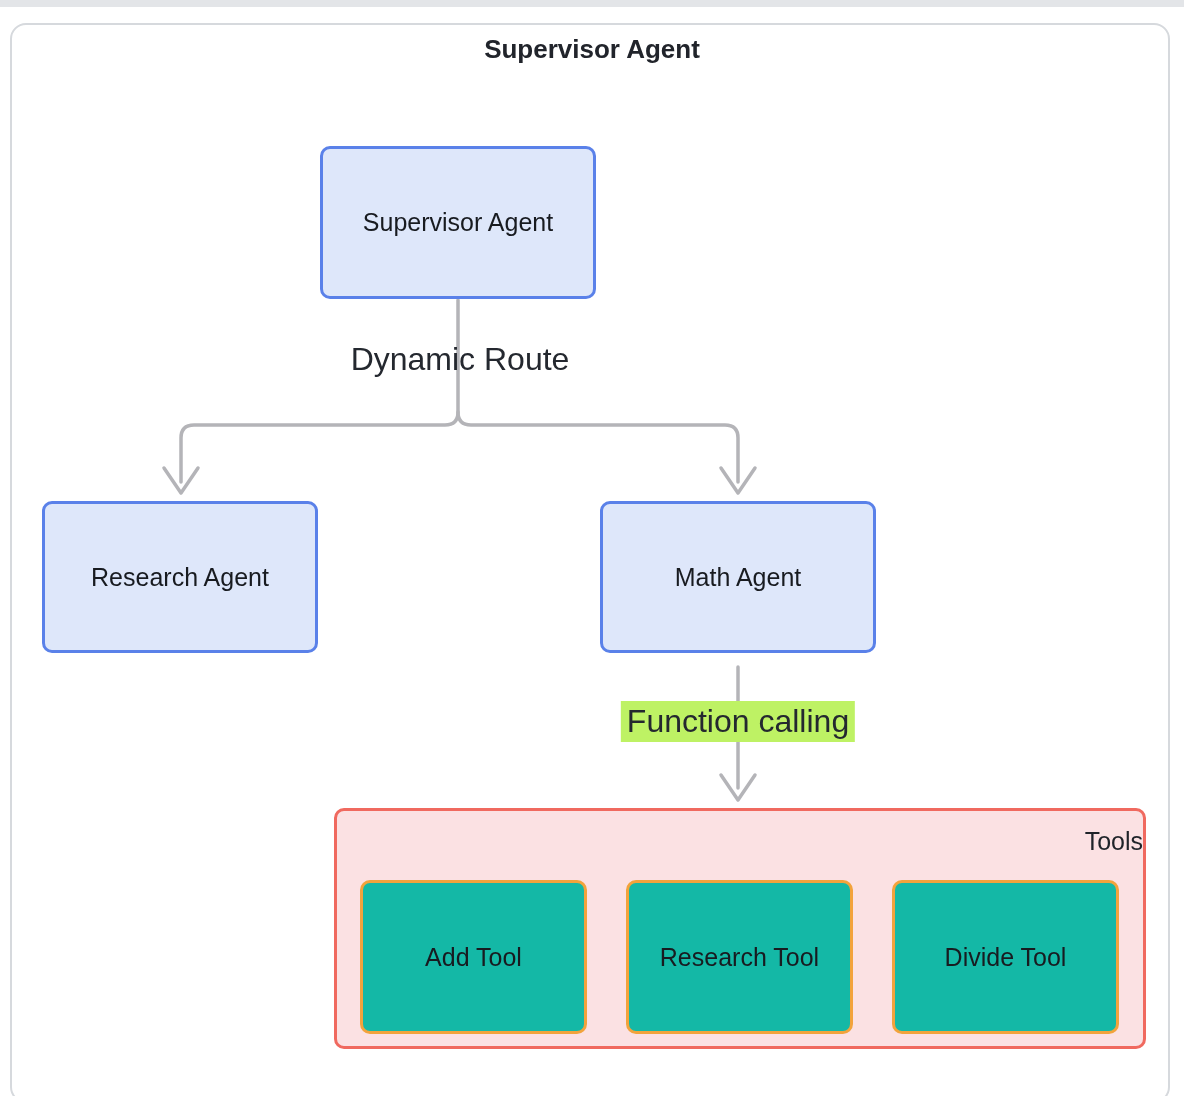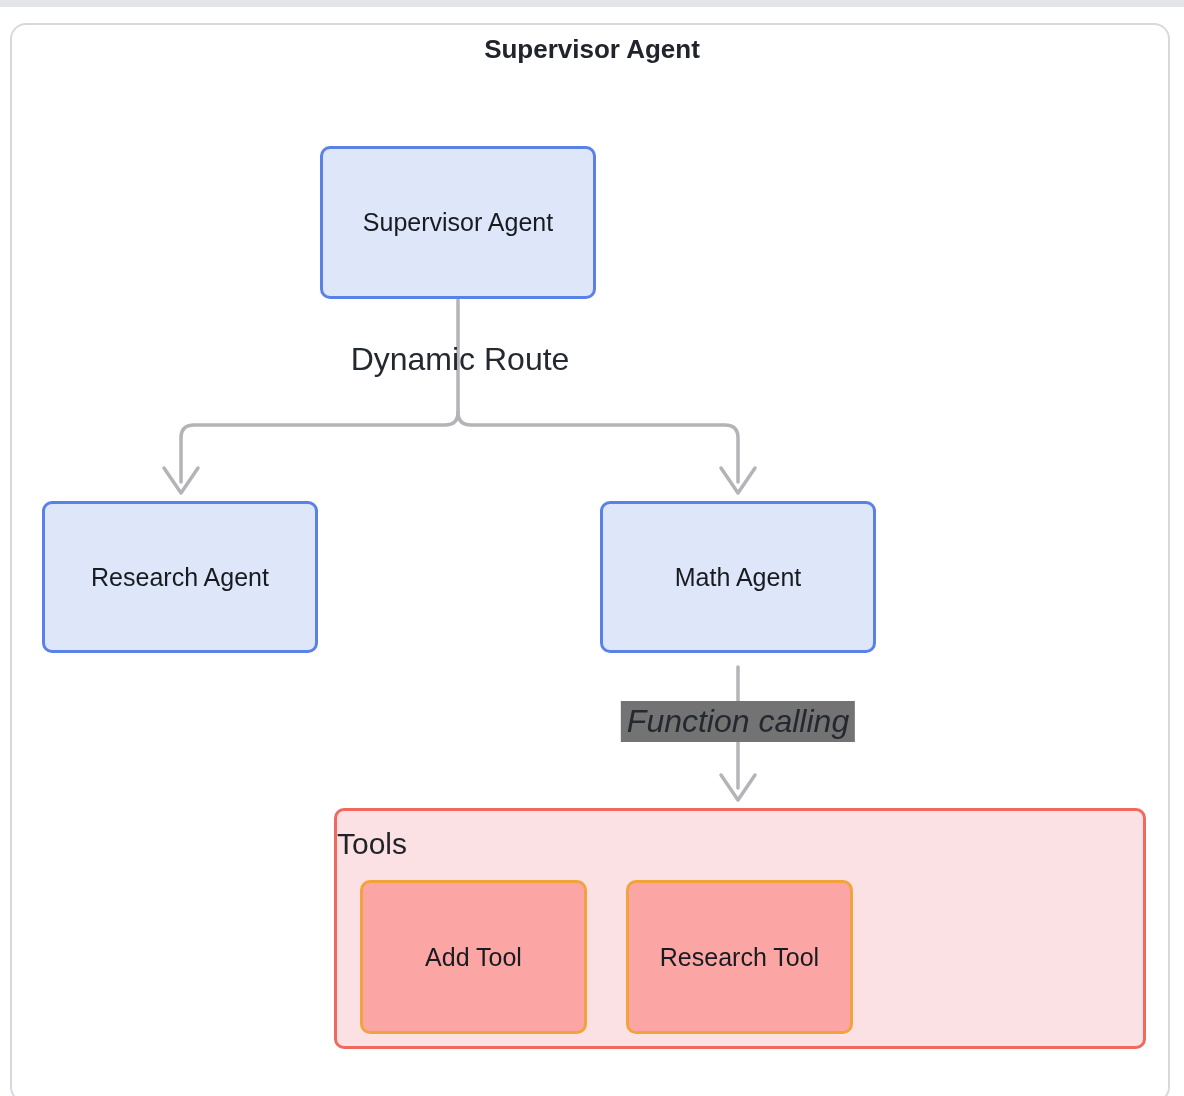--- a/index.html
+++ b/index.html
@@ -48,59 +48,58 @@
     align-items: center;
     justify-content: center;
     font-size: 25px;
     color: #181b20;
   }
   .node.agent {
     background: #dee7fa;
     border: 3px solid #5a81e9;
   }
   .node.tool {
-    background: #fca5a5;
+    background: #14b8a6;
     border: 3px solid #f2a33c;
     width: 227px; height: 154px;
     top: 864px;
   }
   .node-supervisor { left: 320px; top: 130px; width: 276px; height: 153px; }
   .node-research   { left: 42px;  top: 485px; width: 276px; height: 152px; }
   .node-math       { left: 600px; top: 485px; width: 276px; height: 152px; }
   .tools-group {
     position: absolute;
     left: 334px; top: 792px;
     width: 812px; height: 241px;
     box-sizing: border-box;
     background: #fbe1e3;
     border: 3px solid #f0695f;
     border-radius: 10px;
   }
   .tools-title {
     position: absolute;
     left: 0; top: 16px;
     width: 100%;
-    text-align: left;
-    font-size: 30px;
+    text-align: right;
+    font-size: 25px;
     color: #1f2329;
   }
   .tool-add      { left: 360px; }
   .tool-multiply { left: 626px; }
   .tool-divide   { left: 892px; }
   .edge-label {
     position: absolute;
     transform: translateX(-50%);
     font-size: 32px;
     color: #24282f;
     white-space: nowrap;
   }
   .edge-label.boxed {
-    background: #737373;
+    background: #bef264;
     padding: 2px 6px;
-    font-style: italic;
   }
   .label-dynamic-route { left: 460px; top: 325px; }
   .label-function-calling { left: 738px; top: 685px; }
 </style>
 </head>
 <body>
 
 <div class="page">
 
   <div class="card"></div>
@@ -140,14 +139,17 @@
   </div>
 
   <div class="node tool tool-add">
     <span>Add Tool</span>
   </div>
 
   <div class="node tool tool-multiply">
     <span>Research Tool</span>
   </div>
 
+  <div class="node tool tool-divide">
+    <span>Divide Tool</span>
+  </div>
 
 </div>
 
 </body></html>

